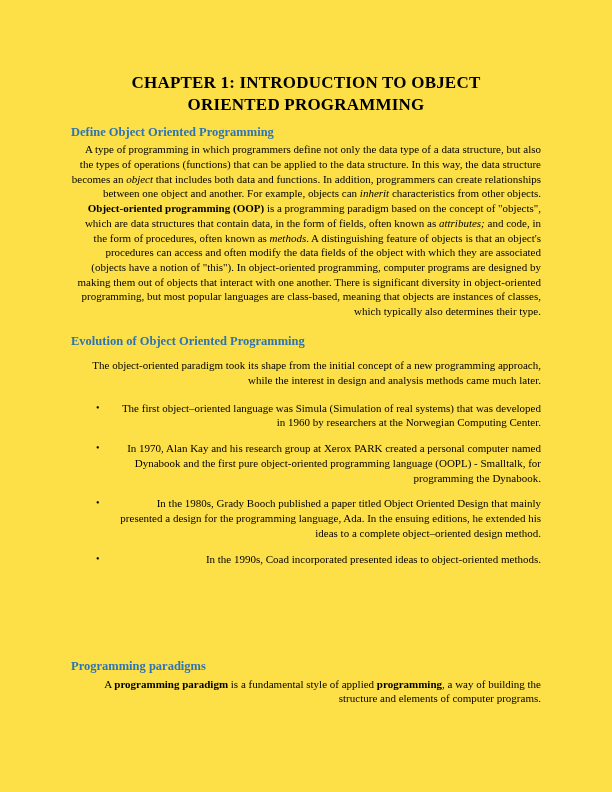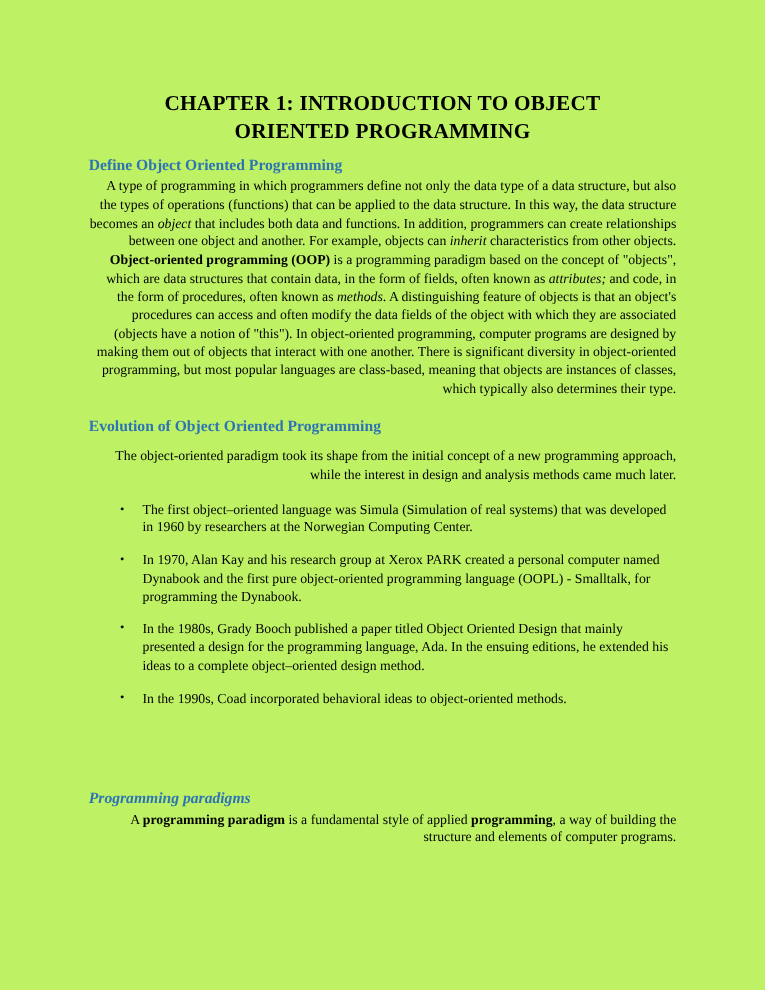--- a/index.html
+++ b/index.html
@@ -4,21 +4,21 @@
 <style>
   html, body {
     margin: 0;
     padding: 0;
     background: #ffffff;
   }
   .page {
     position: relative;
     width: 612px;
     height: 792px;
-    background: #bef264;
+    background: #fde047;
     box-sizing: border-box;
     padding: 72px 71px 40px 71px;
     font-family: "Liberation Serif", serif;
     color: #000000;
     overflow: hidden;
   }
   .doc-title {
     font-size: 17px;
     font-weight: bold;
     text-align: center;
@@ -53,23 +53,23 @@
     display: flex;
     font-size: 11px;
     line-height: 1.34;
     margin-bottom: 11px;
   }
   .bullet-marker {
     flex: 0 0 18px;
     font-size: 10px;
     line-height: 14.7px;
   }
-  .bullet-text { flex: 1; }
+  .bullet-text { flex: 1; text-align: right; }
   .evolution-outro { margin-top: 3px; }
-  .spacer-before-paradigms { margin-top: 64px; font-style: italic; }
+  .spacer-before-paradigms { margin-top: 92px; }
 </style>
 </head>
 <body>
 
 <div class="page">
 
   <h1 class="doc-title">CHAPTER 1: INTRODUCTION TO OBJECT ORIENTED PROGRAMMING</h1>
 
   <h2 class="section-heading">Define Object Oriented Programming</h2>
 
@@ -89,21 +89,21 @@
     <li class="bullet-item">
       <span class="bullet-marker">•</span>
       <span class="bullet-text">In 1970, Alan Kay and his research group at Xerox PARK created a personal computer named Dynabook and the first pure object-oriented programming language (OOPL) - Smalltalk, for programming the Dynabook.</span>
     </li>
     <li class="bullet-item">
       <span class="bullet-marker">•</span>
       <span class="bullet-text">In the 1980s, Grady Booch published a paper titled Object Oriented Design that mainly presented a design for the programming language, Ada. In the ensuing editions, he extended his ideas to a complete object–oriented design method.</span>
     </li>
     <li class="bullet-item">
       <span class="bullet-marker">•</span>
-      <span class="bullet-text">In the 1990s, Coad incorporated behavioral ideas to object-oriented methods.</span>
+      <span class="bullet-text">In the 1990s, Coad incorporated presented ideas to object-oriented methods.</span>
     </li>
   </ul>
 
 
   <h2 class="section-heading spacer-before-paradigms">Programming paradigms</h2>
 
   <p class="body-text"><span>A </span><strong>programming paradigm</strong><span> is a fundamental style of applied </span><strong>programming</strong><span>, a way of building the structure and elements of computer programs.</span></p>
 
 </div>
 

